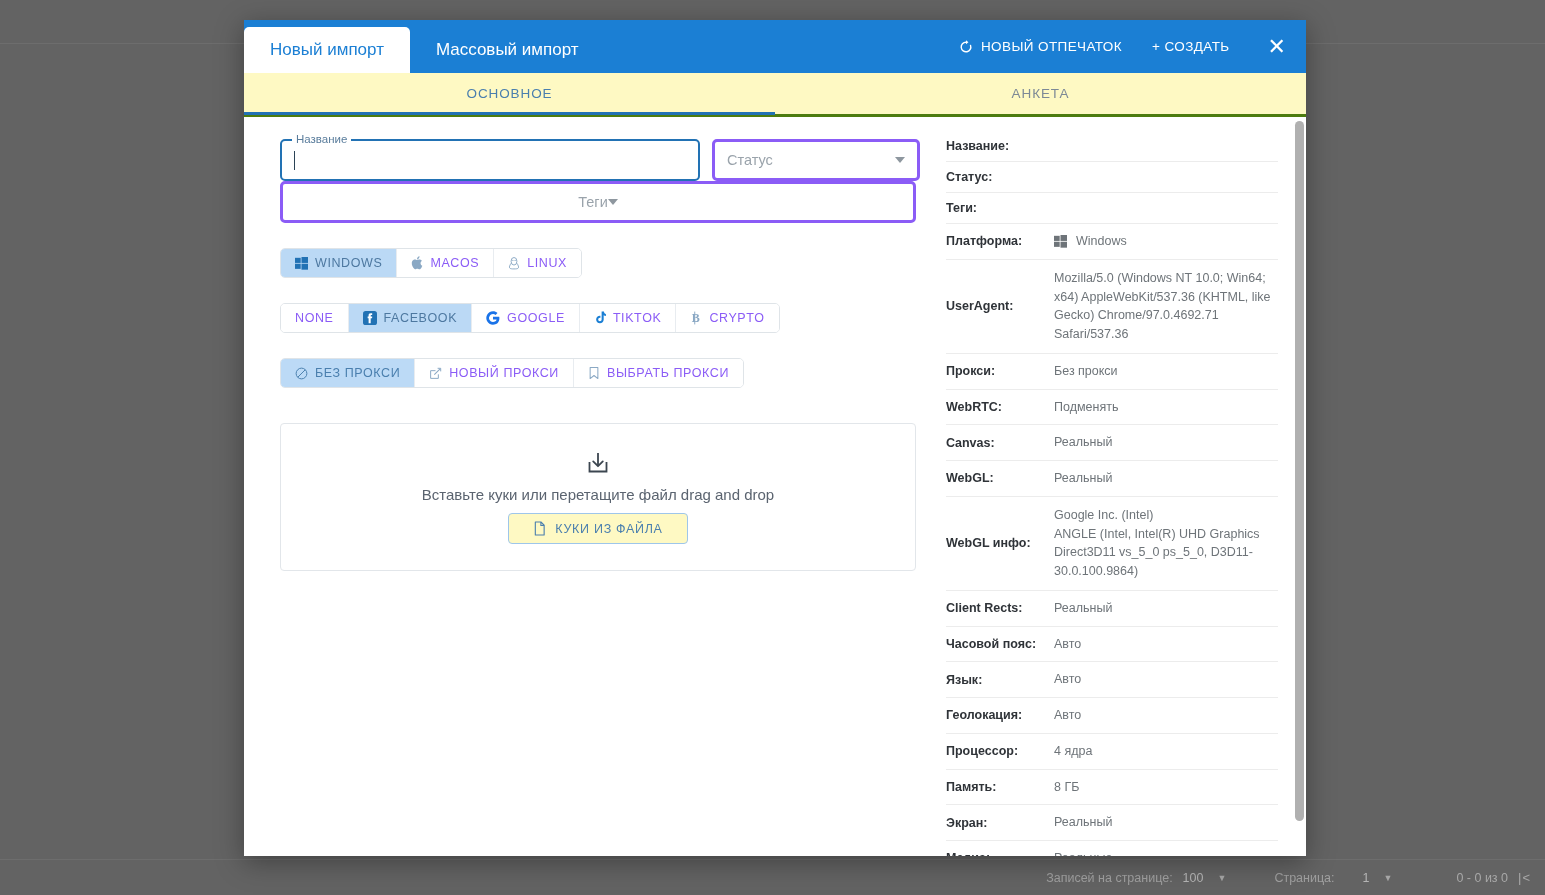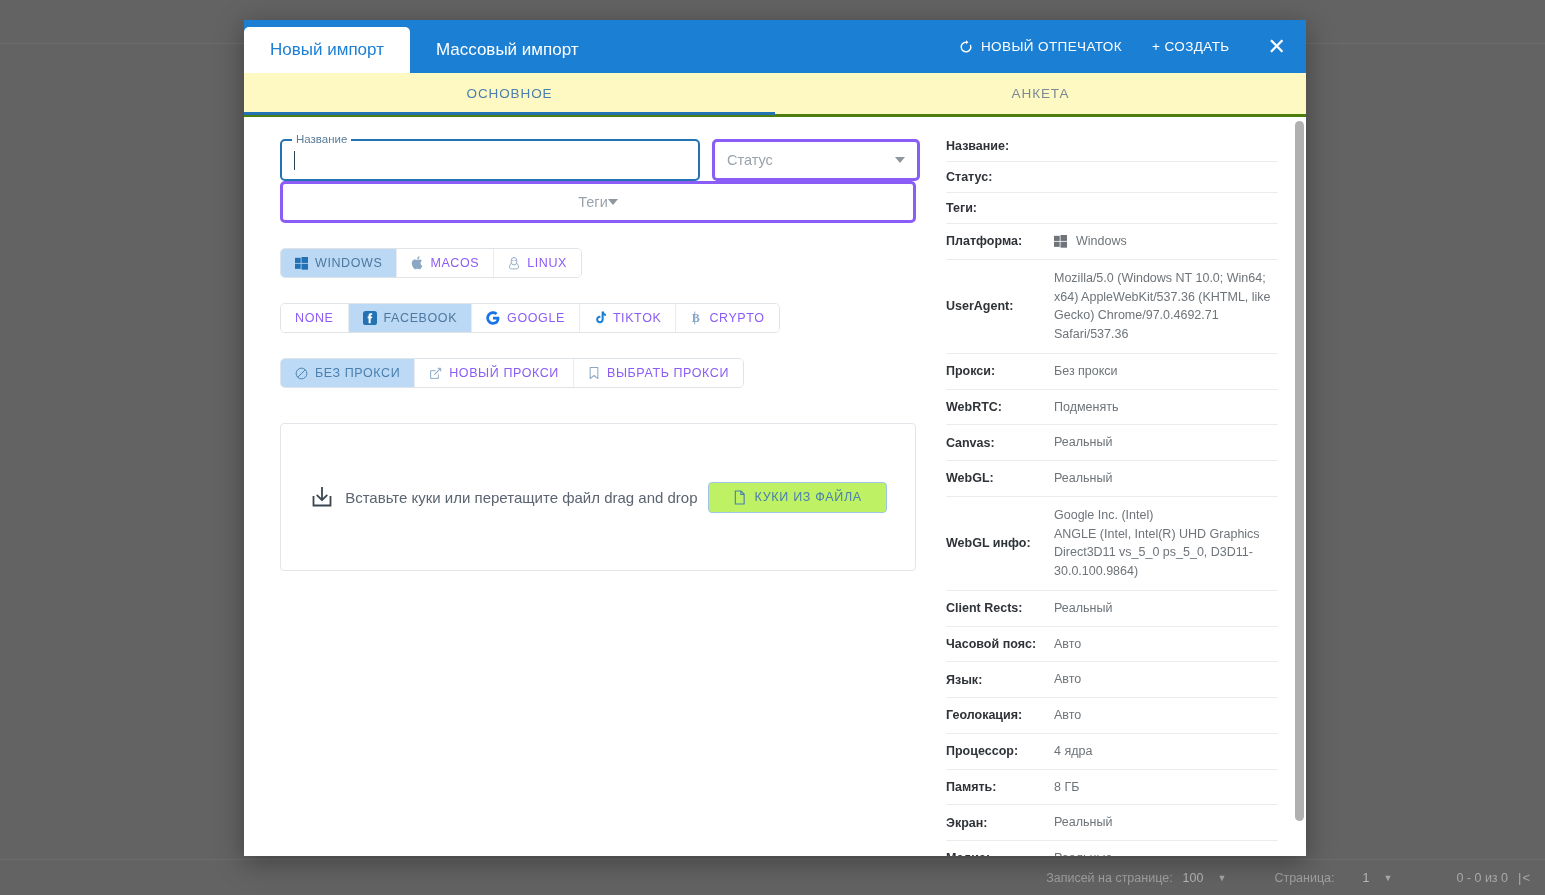--- a/index.html
+++ b/index.html
@@ -122,27 +122,27 @@
     border-right:1px solid #e8ecf0; background:#fff; white-space:nowrap;
   }
   .gbtn:last-child { border-right:none; }
   .gbtn.sel { background:#bbd9f5; color:#4d78a0; }
   .gbtn.sel.prx { background:#bcdaf6; color:#4a7fae; }
 
   
   .dropzone {
     margin-top:35px; width:636px; height:148px;
     border:1px solid #e2e6ea; border-radius:4px;
-    display:flex; flex-direction:row; align-items:center; justify-content:center;
+    display:flex; flex-direction:column; align-items:center; justify-content:center;
     gap:10px; background:#fff;
   }
   .dz-text { font-size:15px; color:#5b6470; }
   .dz-btn {
     display:flex; align-items:center; gap:9px;
-    background:#bef264; color:#4a7fae; border:1px solid #9ec6ea;
+    background:#fef9c3; color:#4a7fae; border:1px solid #9ec6ea;
     border-radius:4px; padding:7px 24px; font-size:12.5px; letter-spacing:.7px;
     cursor:pointer;
   }
 
   
   .info-table { width:100%; border-collapse:collapse; }
   .info-table tr { border-bottom:1px solid #ececec; }
   .info-table td { padding:8px 0; vertical-align:middle; font-size:12.5px; }
   .it-key { width:108px; color:#2f3338; font-weight:bold; padding-right:8px !important; white-space:nowrap;}
   .it-val { color:#6e7479; line-height:1.5; }

